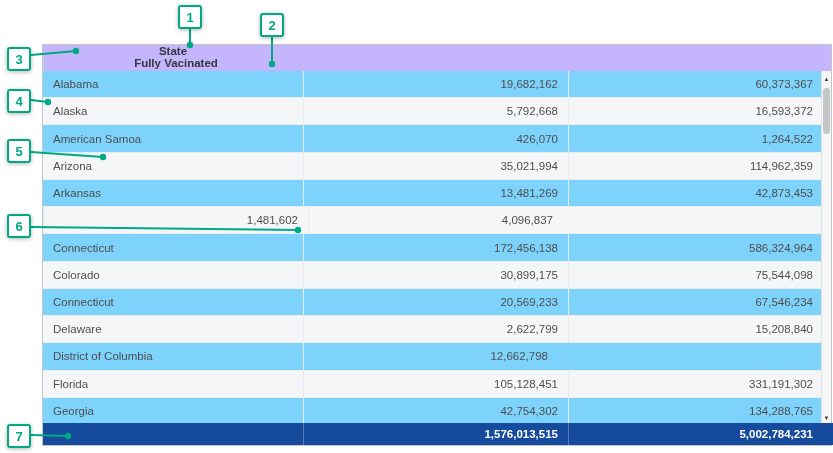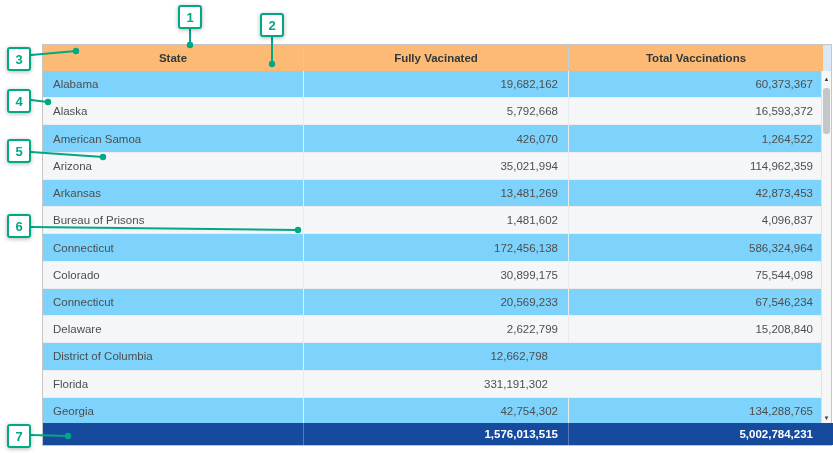--- a/index.html
+++ b/index.html
@@ -2,21 +2,21 @@
 <html><head>
 <meta charset="utf-8">
 <style>
   * { margin:0; padding:0; box-sizing:border-box; }
   html,body { background:#ffffff; font-family:"Liberation Sans", sans-serif; }
   .stage { position:relative; width:833px; height:453px; background:#ffffff; overflow:hidden; }
 
   .table-wrap { position:absolute; left:42px; top:44px; width:790px; height:402px;
                 border:1px solid #c6c6c6; background:#ffffff; z-index:1; }
 
-  .header-row { display:flex; height:26px; background:#fdba74; }
+  .header-row { display:flex; height:26px; background:#c4b5fd;flex-direction:column; }
   .hcell { font-size:11.5px; font-weight:bold; color:#33383d;
            display:flex; align-items:center; justify-content:center; cursor:pointer; }
   .hcell.c1 { width:260px; }
   .hcell.c2 { width:265px; border-left:1px solid #b9cfe3; }
   .hcell.c3 { width:255px; border-left:1px solid #b9cfe3; }
   .hfill { flex:1; background:#d8e8f7; }
 
   .table-body { position:absolute; top:26px; left:0; width:780px; height:354px;
                 overflow:hidden; display:flex; flex-direction:column; }
   .trow { display:flex; flex:1; background:#7dd3fc; border-bottom:1px solid #ededed; cursor:pointer; }
@@ -85,21 +85,20 @@
           <div class="cell c1">Arizona</div>
           <div class="cell c2">35,021,994</div>
           <div class="cell c3">114,962,359</div>
         </div>
         <div class="trow">
           <div class="cell c1">Arkansas</div>
           <div class="cell c2">13,481,269</div>
           <div class="cell c3">42,873,453</div>
         </div>
         <div class="trow alt">
-          <div class="cell c1">Bureau of Prisons</div>
           <div class="cell c2">1,481,602</div>
           <div class="cell c3">4,096,837</div>
         </div>
         <div class="trow">
           <div class="cell c1">Connecticut</div>
           <div class="cell c2">172,456,138</div>
           <div class="cell c3">586,324,964</div>
         </div>
         <div class="trow alt">
           <div class="cell c1">Colorado</div>
@@ -115,20 +114,21 @@
           <div class="cell c1">Delaware</div>
           <div class="cell c2">2,622,799</div>
           <div class="cell c3">15,208,840</div>
         </div>
         <div class="trow">
           <div class="cell c1">District of Columbia</div>
           <div class="cell c3">12,662,798</div>
         </div>
         <div class="trow alt">
           <div class="cell c1">Florida</div>
+          <div class="cell c2">105,128,451</div>
           <div class="cell c3">331,191,302</div>
         </div>
         <div class="trow">
           <div class="cell c1">Georgia</div>
           <div class="cell c2">42,754,302</div>
           <div class="cell c3">134,288,765</div>
         </div>
       </div>
 
     <div class="scrollbar">

